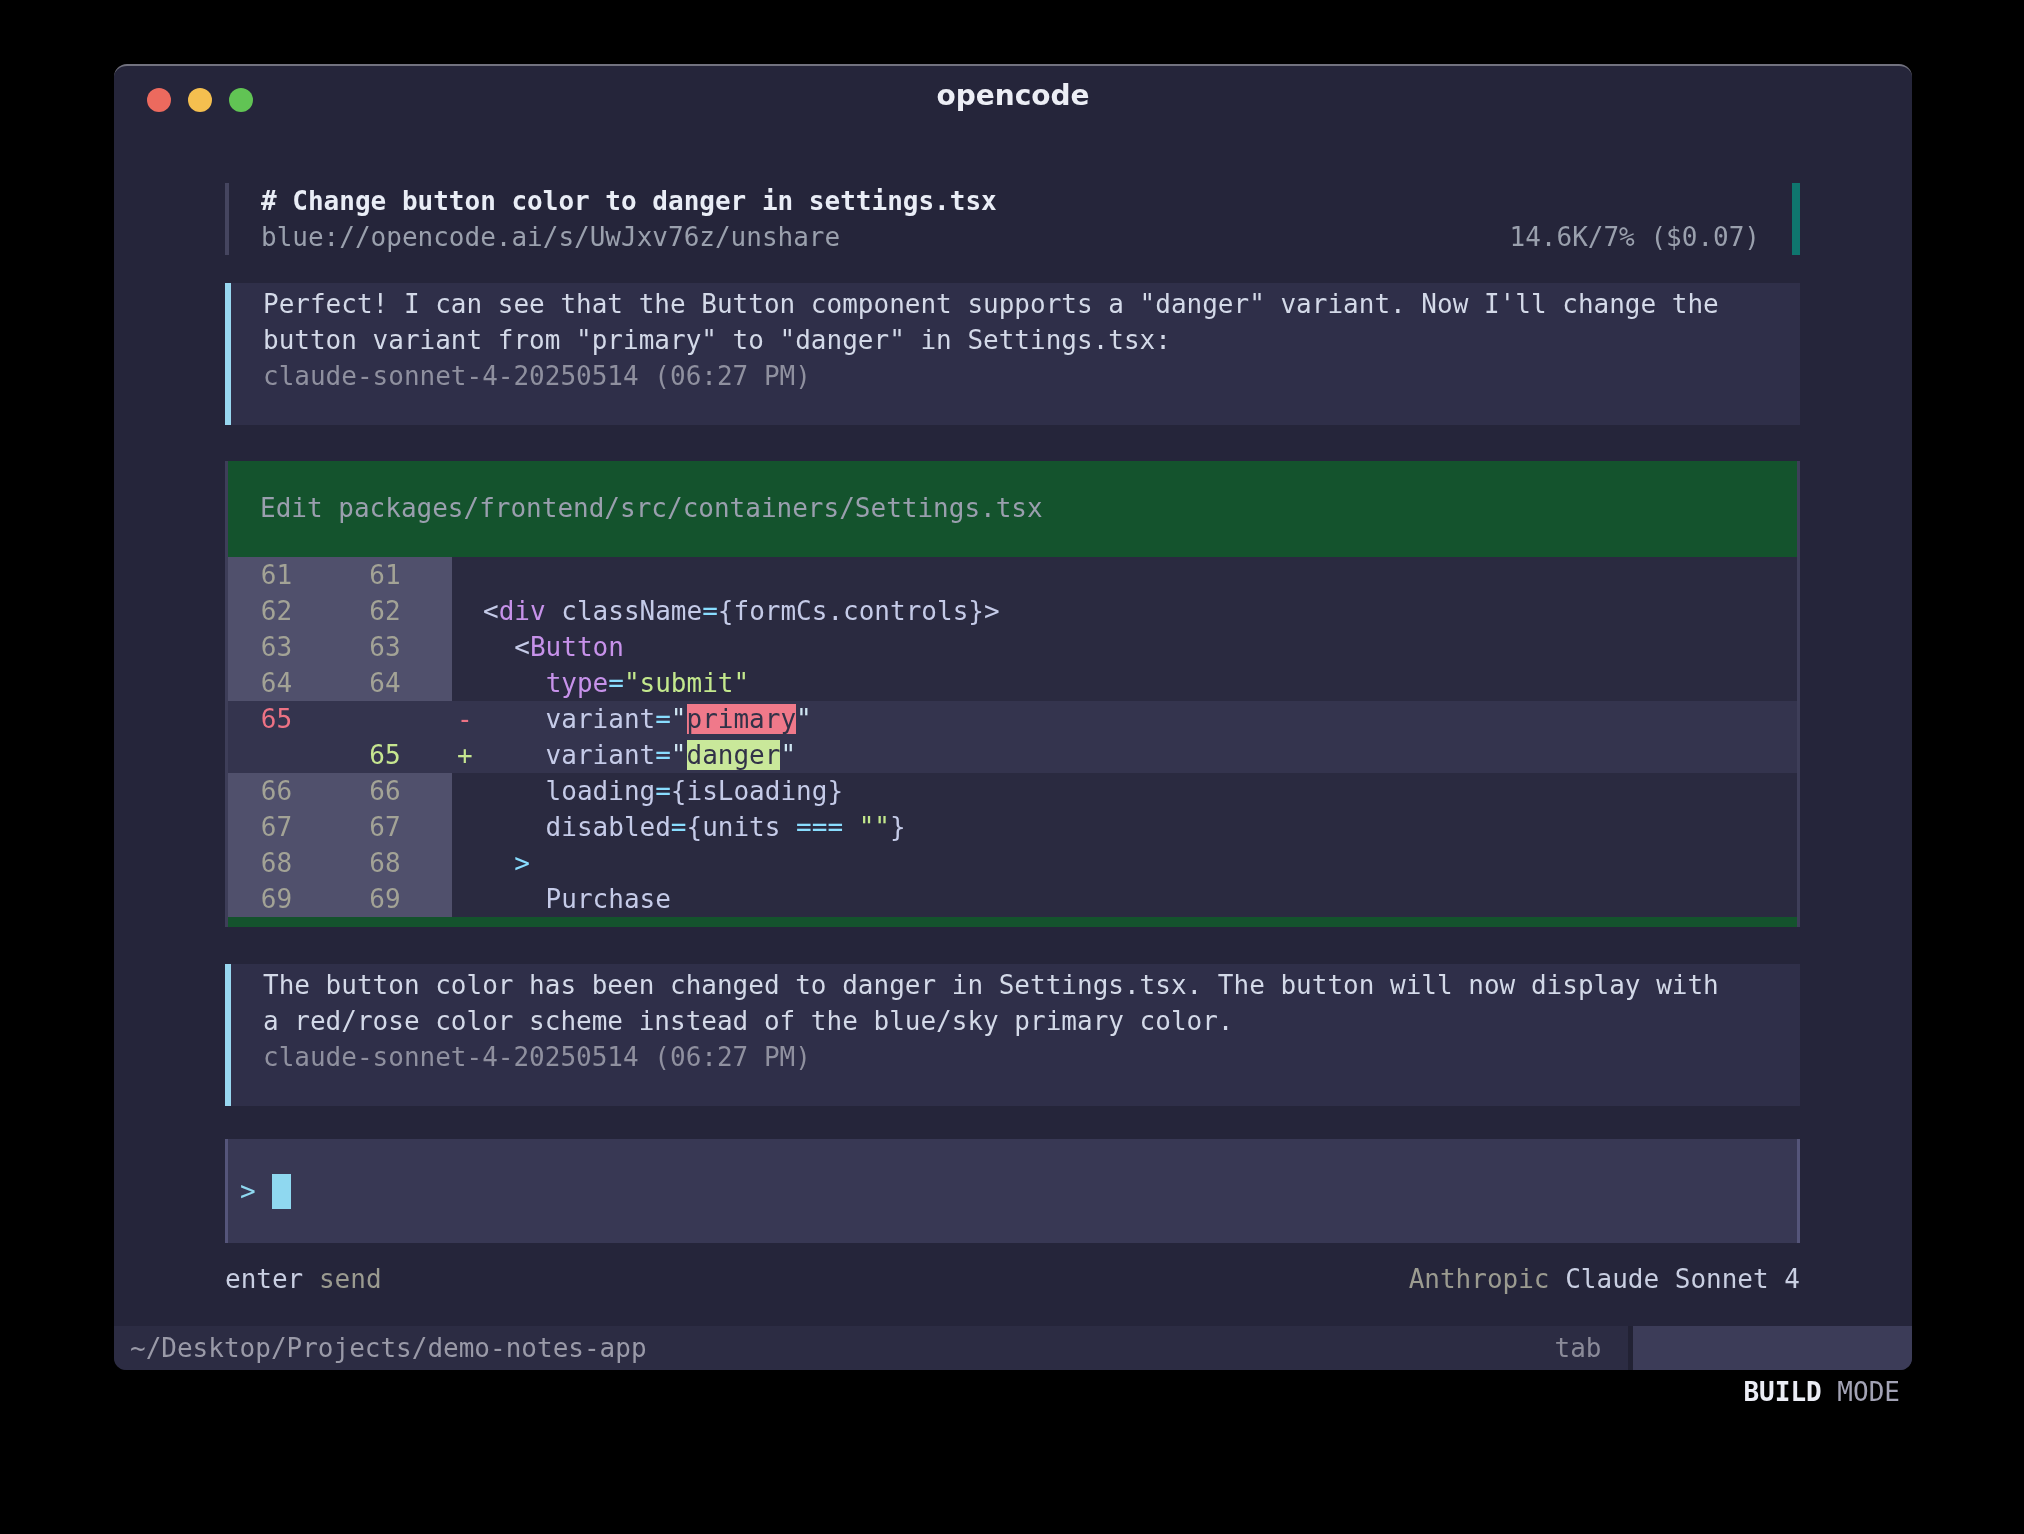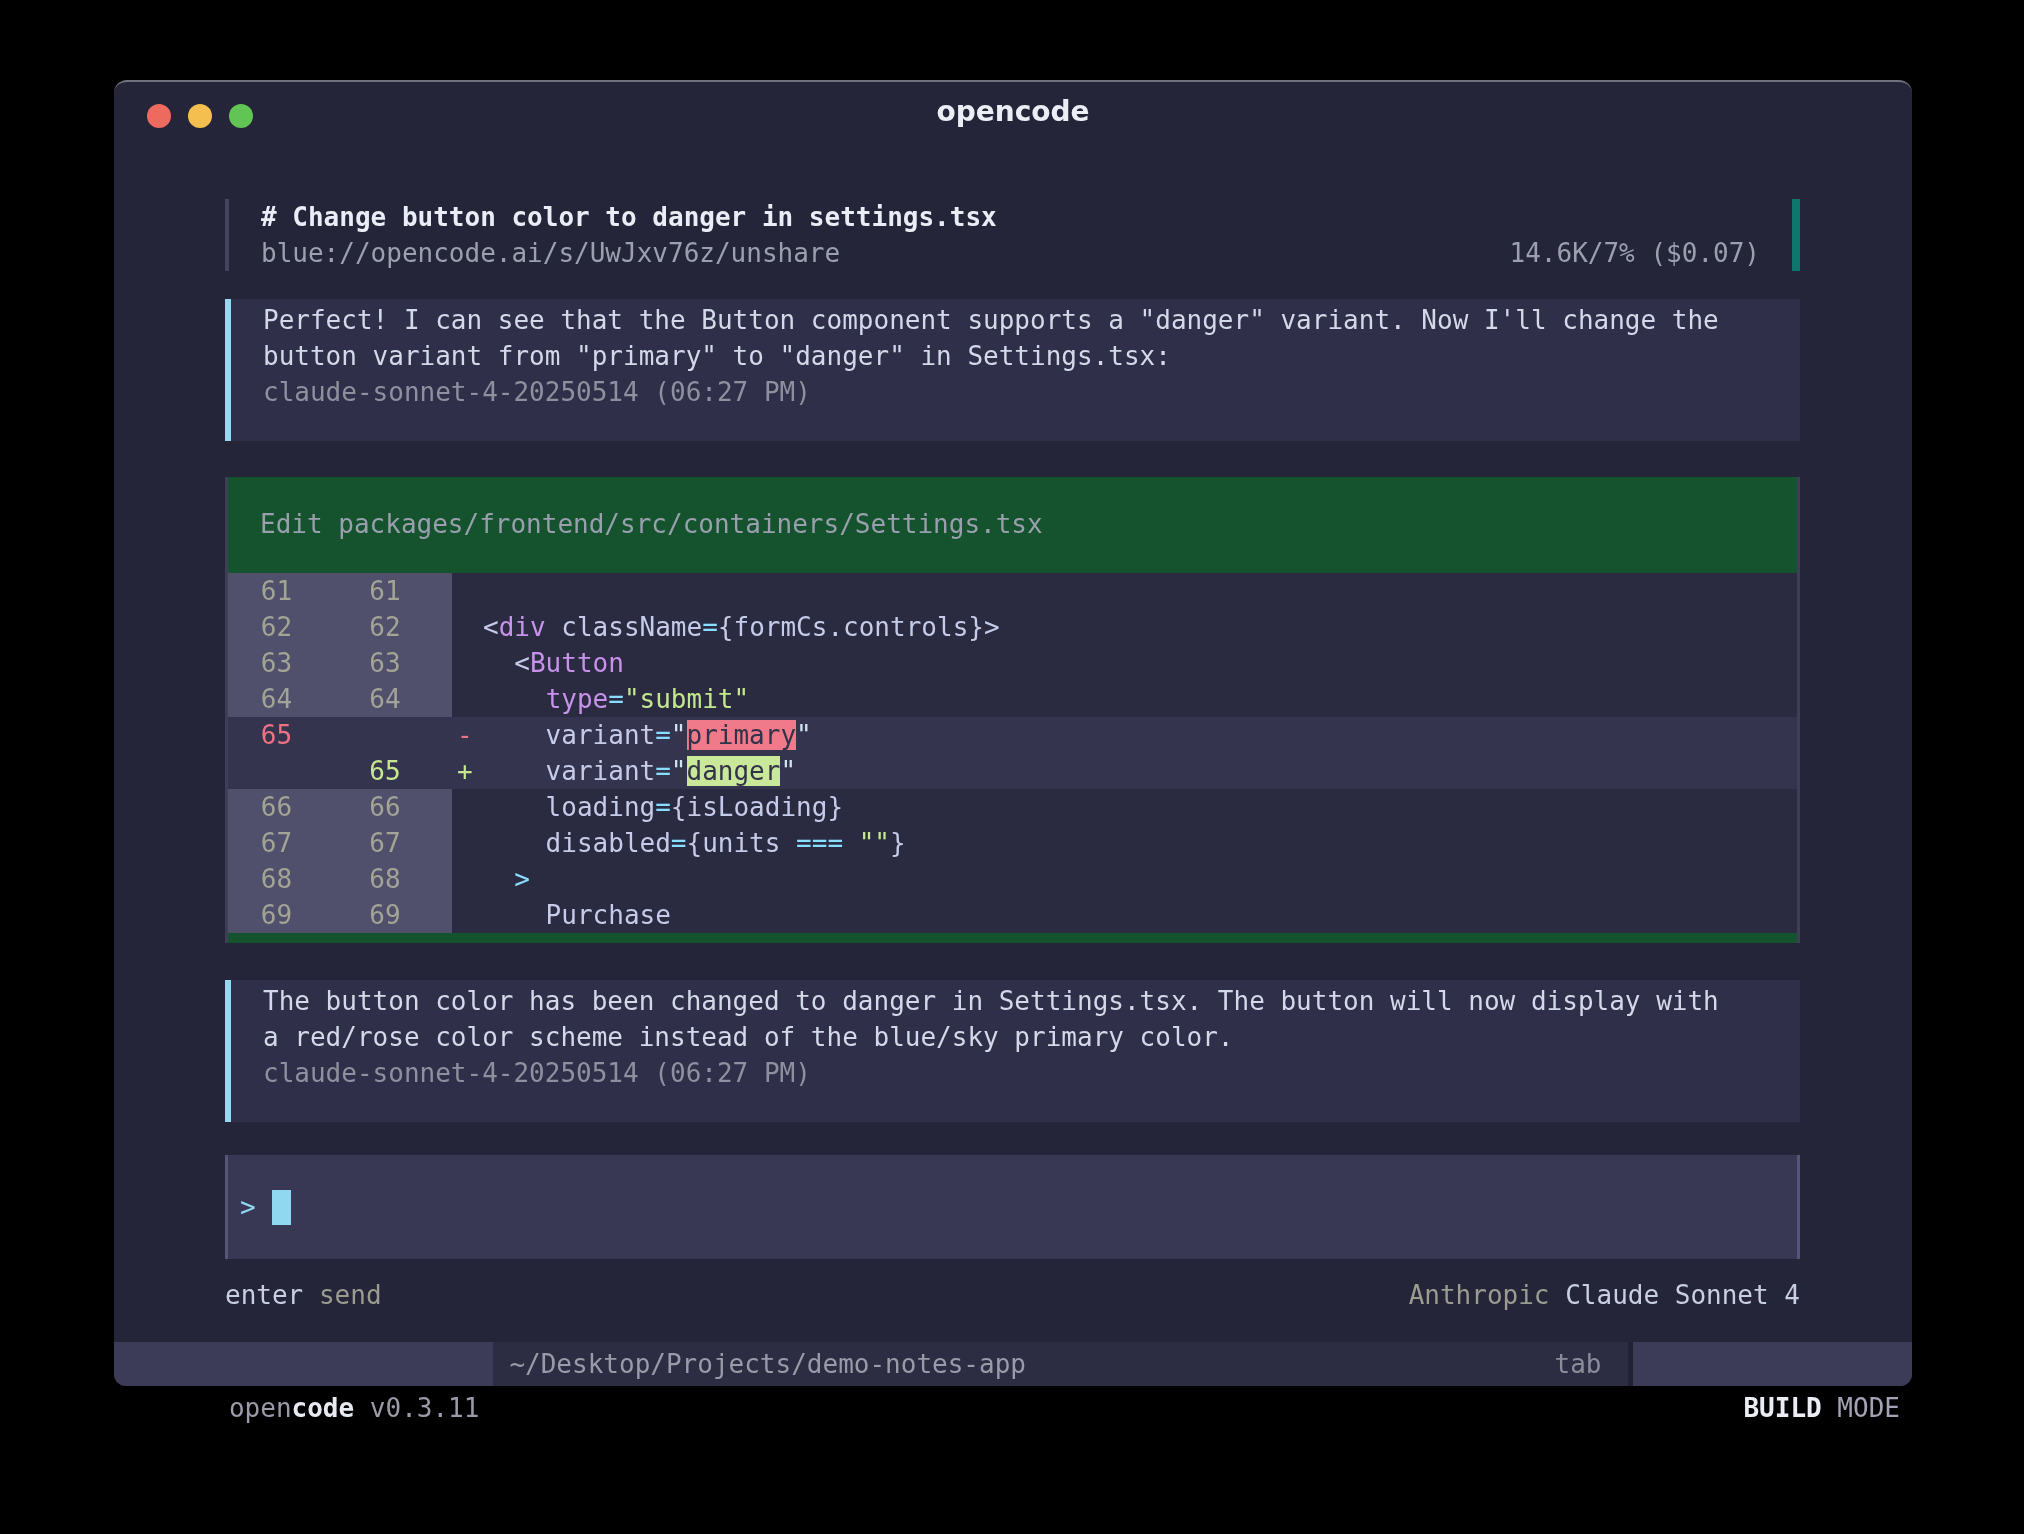--- a/index.html
+++ b/index.html
@@ -1,20 +1,20 @@
 <!DOCTYPE html>
 <html><head>
 <meta charset="utf-8">
 <style>
   * { margin:0; padding:0; box-sizing:border-box; }
   html,body { width:2024px; height:1534px; background:#000; overflow:hidden; }
   body { font-family:"DejaVu Sans Mono","Liberation Mono",monospace; font-size:26px; }
 
   .window {
-    position:absolute; left:114px; top:80px; width:1798px; height:1306px;
+    position:absolute; left:114px; top:64px; width:1798px; height:1306px;
     background:#25253a; border-radius:13px; border-top:2px solid #72727f;
   }
 
   
   .titlebar { position:relative; height:58px; }
   .lights { position:absolute; left:33px; top:22px; display:flex; gap:17px; }
   .light { width:24px; height:24px; border-radius:50%; }
   .light.red { background:#ec6a5e; }
   .light.yellow { background:#f4bf4f; }
   .light.green { background:#61c454; }
@@ -219,23 +219,20 @@
 
     <div class="hint-row">
       <span class="hint-left"><span class="hint-key">enter</span><span class="hint-dim"> send</span></span>
       <span class="hint-spacer"></span>
       <span class="hint-right"><span class="hint-dim">Anthropic </span><span class="hint-key">Claude Sonnet 4</span></span>
     </div>
 
   </div>
 
   <div class="statusbar">
-    <div class="sb-seg-left">
-      <span class="sb-open">open</span><span class="sb-code">code</span><span class="sb-version"> v0.3.11</span>
-    </div>
     <div class="sb-path">~/Desktop/Projects/demo-notes-app</div>
     <div class="sb-spacer"></div>
     <div class="sb-tab">tab</div>
     <div class="sb-divider"></div>
     <div class="sb-seg-mode">
       <span class="sb-build">BUILD</span><span class="sb-mode"> MODE</span>
     </div>
   </div>
 
 </div>

